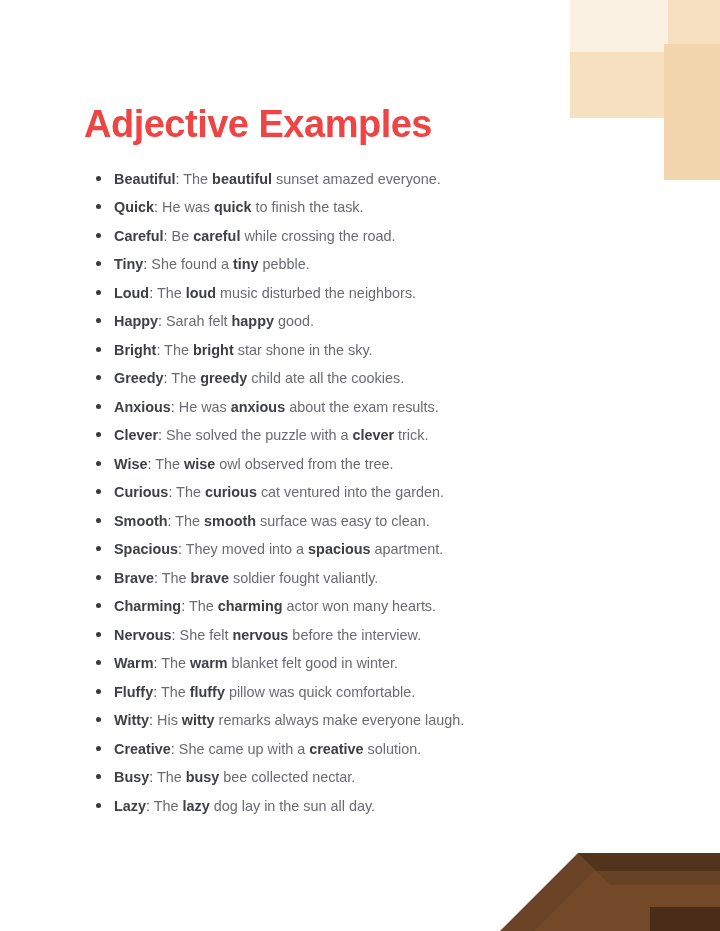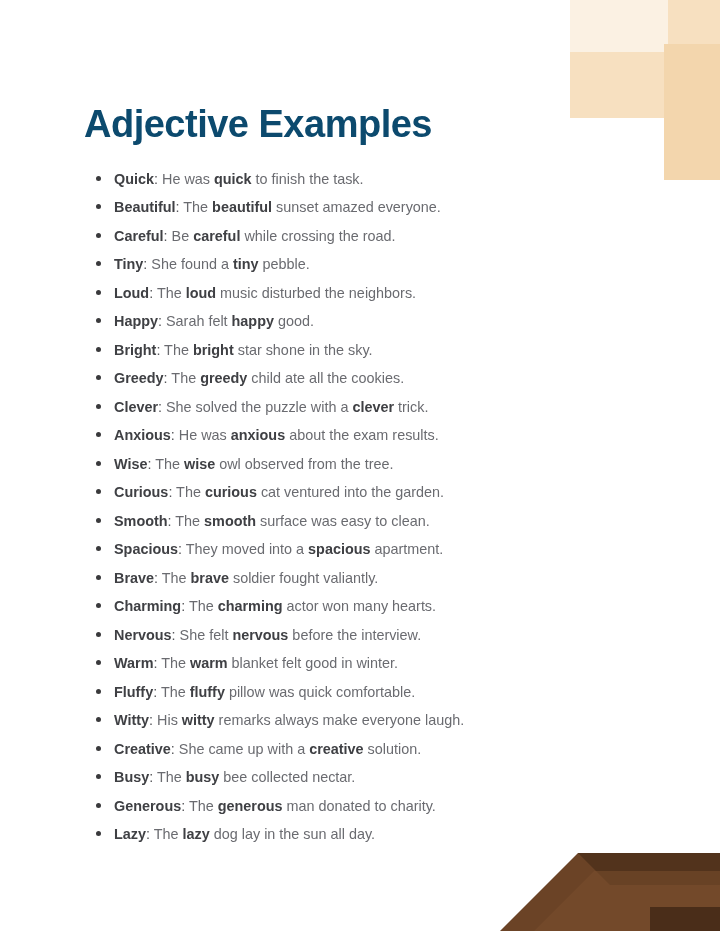--- a/index.html
+++ b/index.html
@@ -80,21 +80,21 @@
   .content {
     position: absolute;
     left: 84px;
     top: 104px;
     width: 560px;
   }
 
   .doc-title {
     font-size: 38px;
     font-weight: bold;
-    color: #0c4a6e;
+    color: #ef4444;
     letter-spacing: -0.5px;
     margin: 0 0 24px 0;
     line-height: 1.1;
   }
 
   ul.adj-list {
     list-style: none;
     margin: 0;
     padding: 0;
   }
@@ -144,39 +144,38 @@
       <polygon points="78,32 220,32 220,64 110,64" fill="#4a2d19" opacity="0.75"></polygon>
       <polygon points="34,110 94,50 220,50 220,110" fill="#7a4f2e" opacity="0.55"></polygon>
       <rect x="150" y="86" width="70" height="24" fill="#4a2d19"></rect>
     </svg>
   </div>
 
   <div class="content">
     <h1 class="doc-title">Adjective Examples</h1>
 
     <ul class="adj-list">
+      <li><span class="bullet"></span><span class="term">Beautiful</span><span class="sep">:</span><span class="pre"> The </span><span class="inline-bold">beautiful</span><span class="post"> sunset amazed everyone.</span></li>
       <li><span class="bullet"></span><span class="term">Quick</span><span class="sep">:</span><span class="pre"> He was </span><span class="inline-bold">quick</span><span class="post"> to finish the task.</span></li>
-      <li><span class="bullet"></span><span class="term">Beautiful</span><span class="sep">:</span><span class="pre"> The </span><span class="inline-bold">beautiful</span><span class="post"> sunset amazed everyone.</span></li>
       <li><span class="bullet"></span><span class="term">Careful</span><span class="sep">:</span><span class="pre"> Be </span><span class="inline-bold">careful</span><span class="post"> while crossing the road.</span></li>
       <li><span class="bullet"></span><span class="term">Tiny</span><span class="sep">:</span><span class="pre"> She found a </span><span class="inline-bold">tiny</span><span class="post"> pebble.</span></li>
       <li><span class="bullet"></span><span class="term">Loud</span><span class="sep">:</span><span class="pre"> The </span><span class="inline-bold">loud</span><span class="post"> music disturbed the neighbors.</span></li>
       <li><span class="bullet"></span><span class="term">Happy</span><span class="sep">:</span><span class="pre"> Sarah felt </span><span class="inline-bold">happy</span><span class="post"> good.</span></li>
       <li><span class="bullet"></span><span class="term">Bright</span><span class="sep">:</span><span class="pre"> The </span><span class="inline-bold">bright</span><span class="post"> star shone in the sky.</span></li>
       <li><span class="bullet"></span><span class="term">Greedy</span><span class="sep">:</span><span class="pre"> The </span><span class="inline-bold">greedy</span><span class="post"> child ate all the cookies.</span></li>
+      <li><span class="bullet"></span><span class="term">Anxious</span><span class="sep">:</span><span class="pre"> He was </span><span class="inline-bold">anxious</span><span class="post"> about the exam results.</span></li>
       <li><span class="bullet"></span><span class="term">Clever</span><span class="sep">:</span><span class="pre"> She solved the puzzle with a </span><span class="inline-bold">clever</span><span class="post"> trick.</span></li>
-      <li><span class="bullet"></span><span class="term">Anxious</span><span class="sep">:</span><span class="pre"> He was </span><span class="inline-bold">anxious</span><span class="post"> about the exam results.</span></li>
       <li><span class="bullet"></span><span class="term">Wise</span><span class="sep">:</span><span class="pre"> The </span><span class="inline-bold">wise</span><span class="post"> owl observed from the tree.</span></li>
       <li><span class="bullet"></span><span class="term">Curious</span><span class="sep">:</span><span class="pre"> The </span><span class="inline-bold">curious</span><span class="post"> cat ventured into the garden.</span></li>
       <li><span class="bullet"></span><span class="term">Smooth</span><span class="sep">:</span><span class="pre"> The </span><span class="inline-bold">smooth</span><span class="post"> surface was easy to clean.</span></li>
       <li><span class="bullet"></span><span class="term">Spacious</span><span class="sep">:</span><span class="pre"> They moved into a </span><span class="inline-bold">spacious</span><span class="post"> apartment.</span></li>
       <li><span class="bullet"></span><span class="term">Brave</span><span class="sep">:</span><span class="pre"> The </span><span class="inline-bold">brave</span><span class="post"> soldier fought valiantly.</span></li>
       <li><span class="bullet"></span><span class="term">Charming</span><span class="sep">:</span><span class="pre"> The </span><span class="inline-bold">charming</span><span class="post"> actor won many hearts.</span></li>
       <li><span class="bullet"></span><span class="term">Nervous</span><span class="sep">:</span><span class="pre"> She felt </span><span class="inline-bold">nervous</span><span class="post"> before the interview.</span></li>
       <li><span class="bullet"></span><span class="term">Warm</span><span class="sep">:</span><span class="pre"> The </span><span class="inline-bold">warm</span><span class="post"> blanket felt good in winter.</span></li>
       <li><span class="bullet"></span><span class="term">Fluffy</span><span class="sep">:</span><span class="pre"> The </span><span class="inline-bold">fluffy</span><span class="post"> pillow was quick comfortable.</span></li>
       <li><span class="bullet"></span><span class="term">Witty</span><span class="sep">:</span><span class="pre"> His </span><span class="inline-bold">witty</span><span class="post"> remarks always make everyone laugh.</span></li>
       <li><span class="bullet"></span><span class="term">Creative</span><span class="sep">:</span><span class="pre"> She came up with a </span><span class="inline-bold">creative</span><span class="post"> solution.</span></li>
       <li><span class="bullet"></span><span class="term">Busy</span><span class="sep">:</span><span class="pre"> The </span><span class="inline-bold">busy</span><span class="post"> bee collected nectar.</span></li>
-      <li><span class="bullet"></span><span class="term">Generous</span><span class="sep">:</span><span class="pre"> The </span><span class="inline-bold">generous</span><span class="post"> man donated to charity.</span></li>
       <li><span class="bullet"></span><span class="term">Lazy</span><span class="sep">:</span><span class="pre"> The </span><span class="inline-bold">lazy</span><span class="post"> dog lay in the sun all day.</span></li>
     </ul>
   </div>
 </div>
 
 </body></html>

